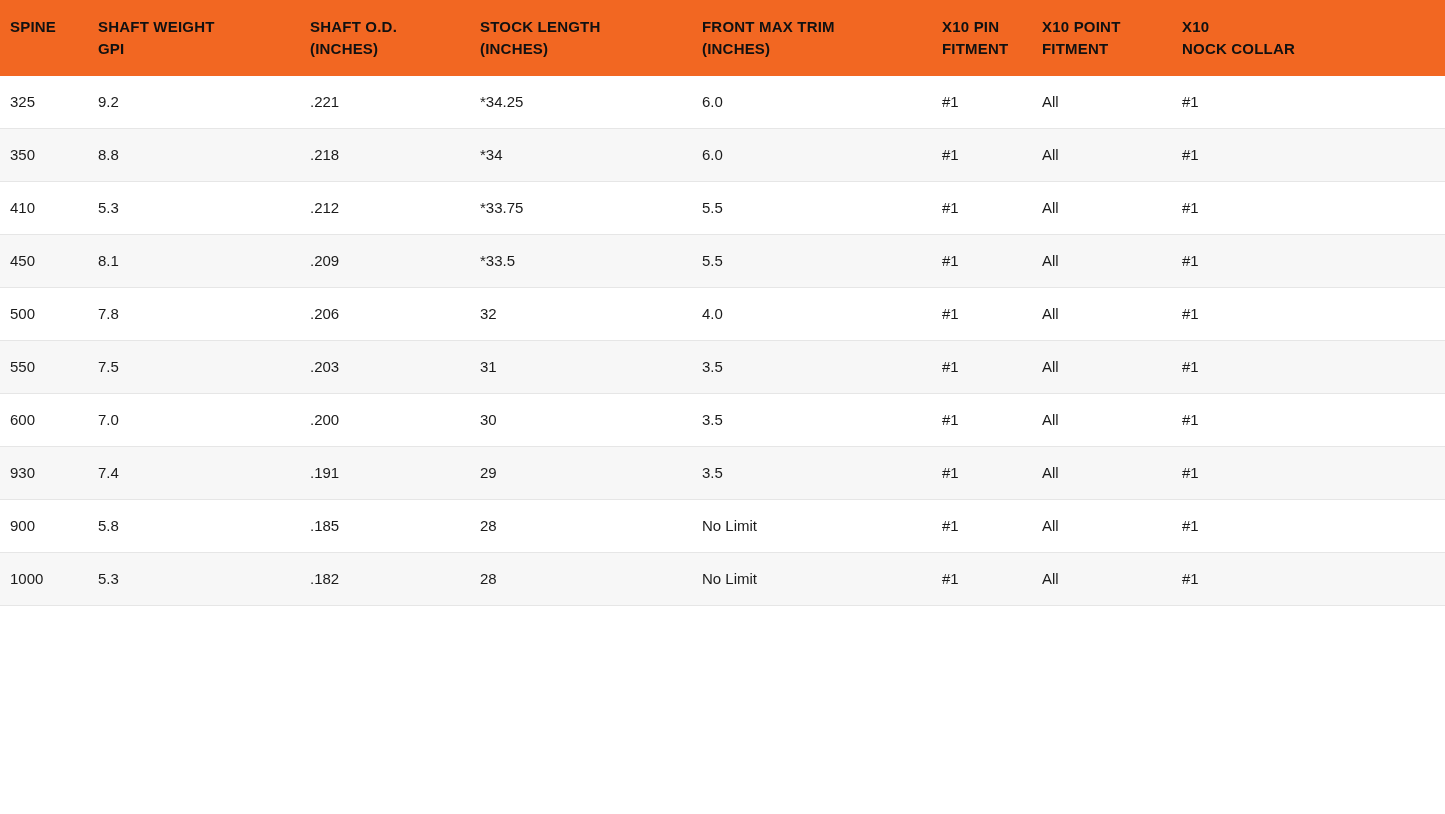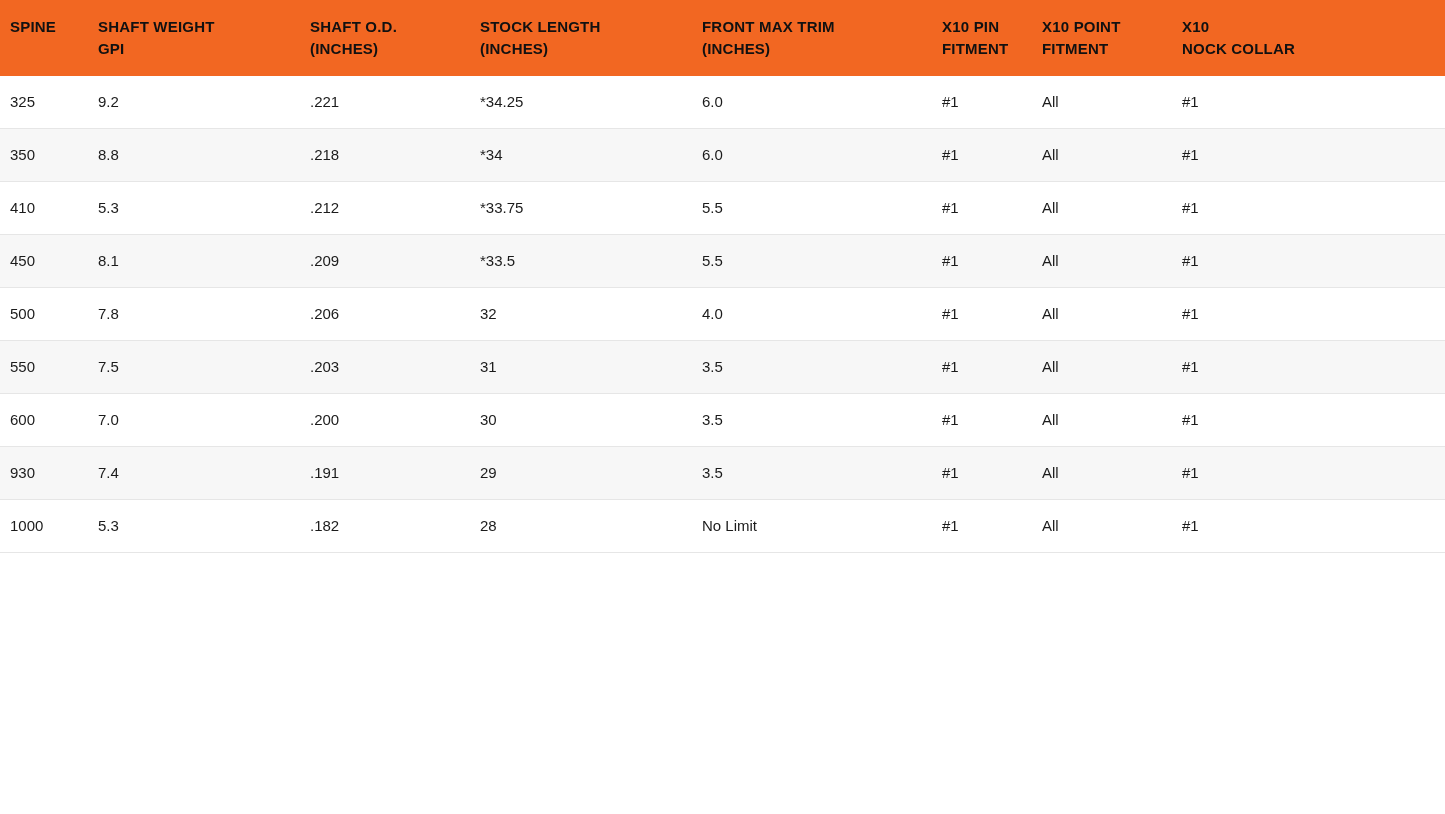--- a/index.html
+++ b/index.html
@@ -188,20 +188,30 @@
       <td>930</td>
       <td>7.4</td>
       <td>.191</td>
       <td>29</td>
       <td>3.5</td>
       <td>#1</td>
       <td>All</td>
       <td>#1</td>
     </tr>
     <tr>
+      <td>900</td>
+      <td>5.8</td>
+      <td>.185</td>
+      <td>28</td>
+      <td>No Limit</td>
+      <td>#1</td>
+      <td>All</td>
+      <td>#1</td>
+    </tr>
+    <tr>
       <td>1000</td>
       <td>5.3</td>
       <td>.182</td>
       <td>28</td>
       <td>No Limit</td>
       <td>#1</td>
       <td>All</td>
       <td>#1</td>
     </tr>
   </tbody>

